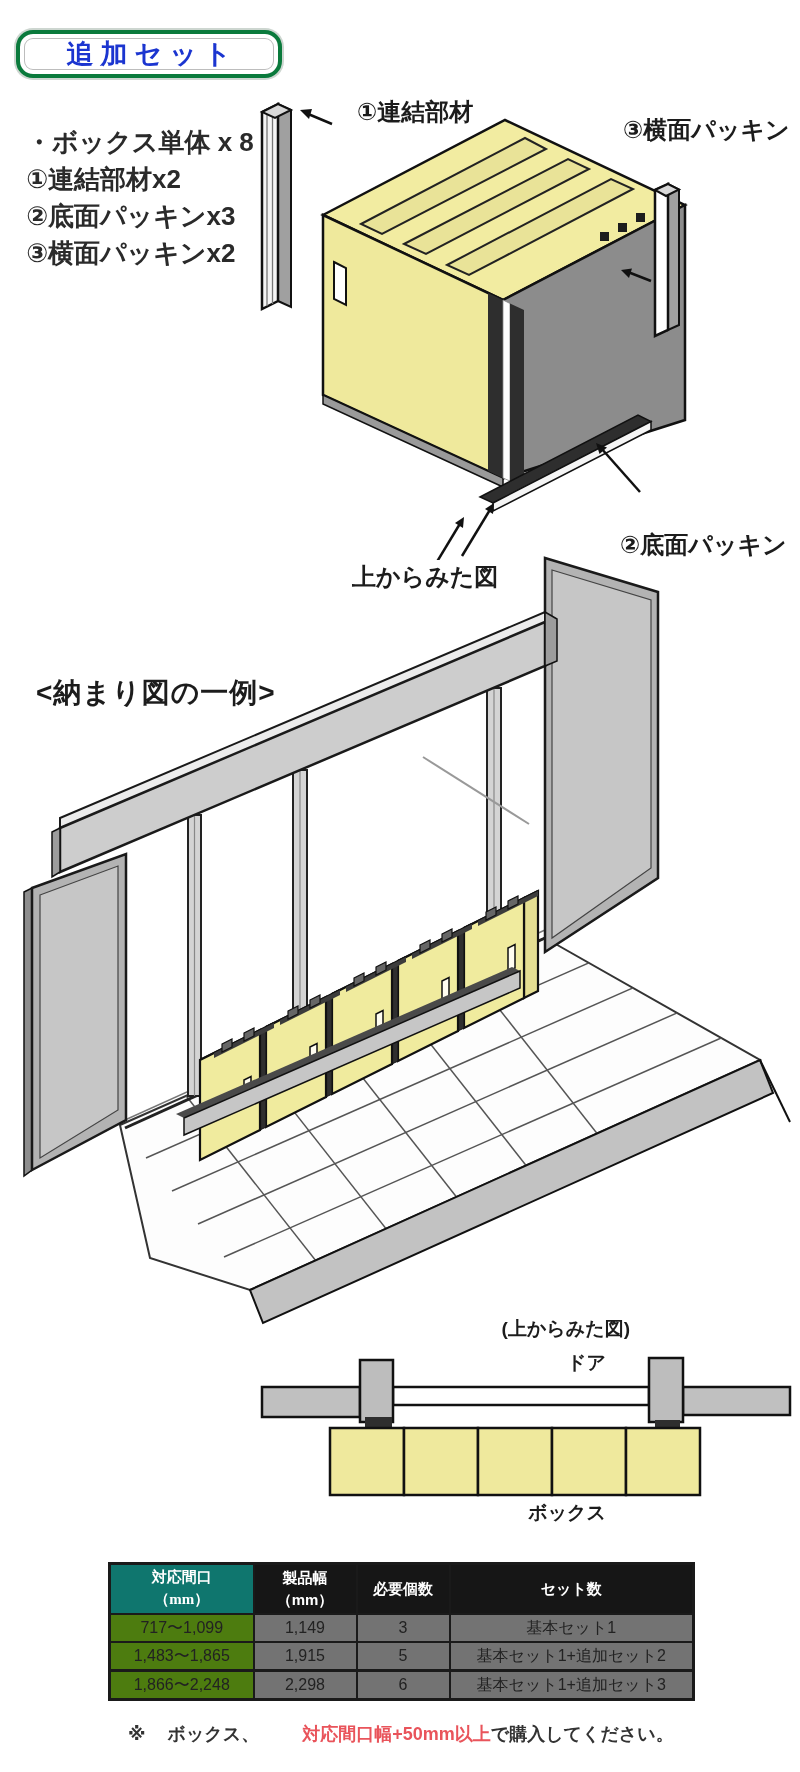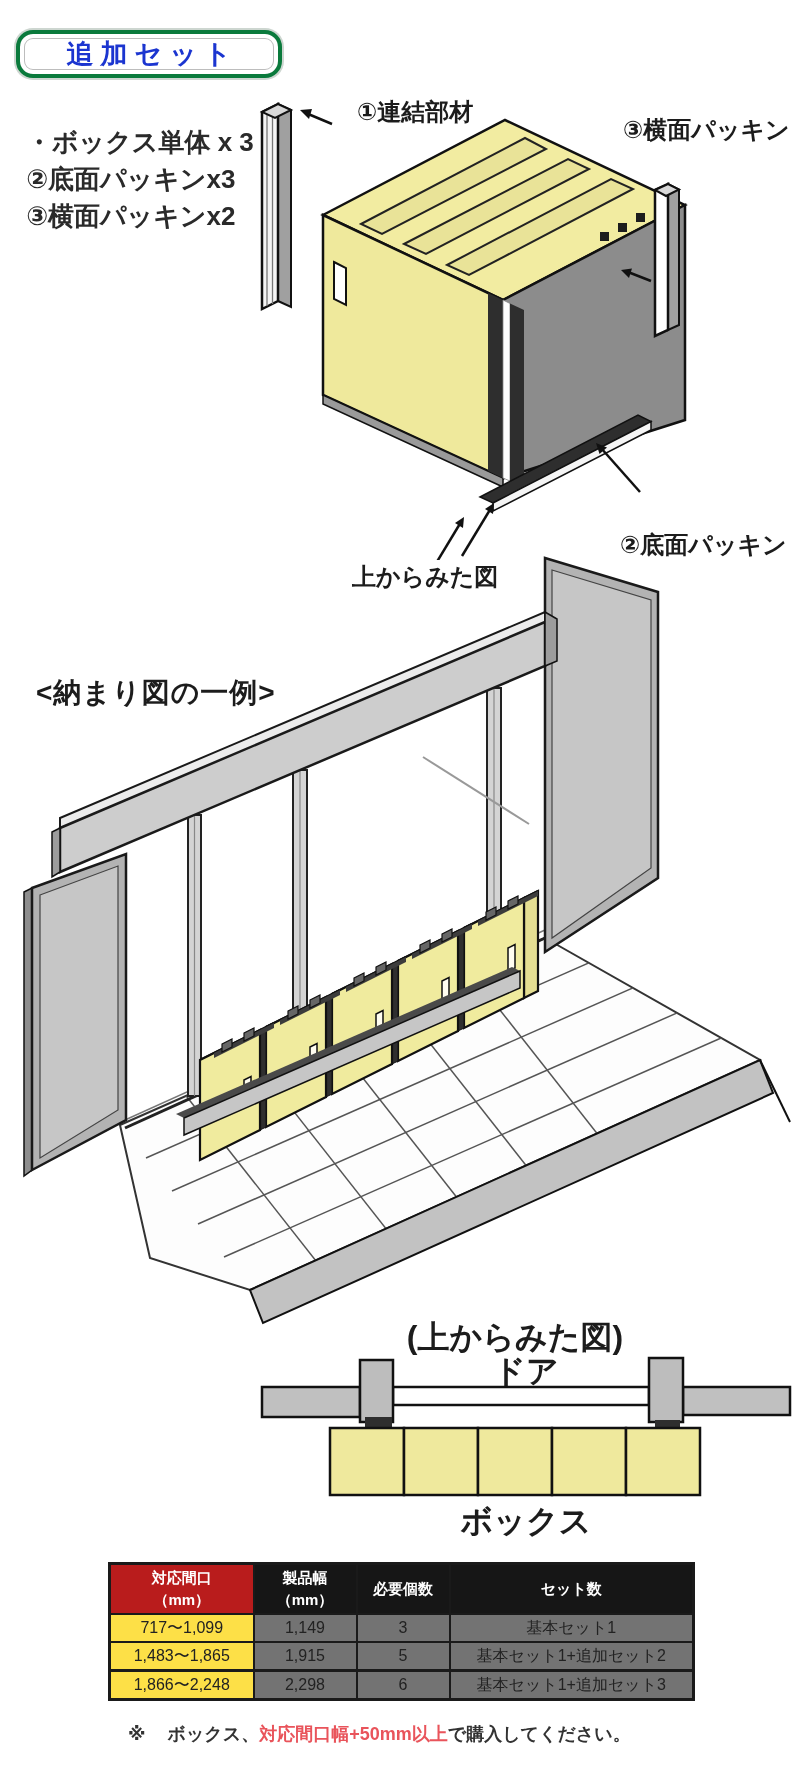--- a/index.html
+++ b/index.html
@@ -14,50 +14,51 @@
          display:flex;align-items:center;justify-content:center;}
   .badge span{font-size:27px;font-weight:bold;color:#1b35d0;letter-spacing:7px;padding-left:7px;}
 
   
   .parts-list{position:absolute;left:26px;top:124px;}
   .parts-line{font-size:26px;font-weight:600;color:#2a2a2a;line-height:37px;white-space:nowrap;}
 
   
   .dlabel{position:absolute;font-size:24px;font-weight:600;color:#1c1c1c;white-space:nowrap;}
   .section-title{position:absolute;left:36px;top:674px;font-size:28px;font-weight:700;color:#1c1c1c;letter-spacing:1px;}
-  .center-label{position:absolute;text-align:center;font-size:32px;font-weight:600;color:#1c1c1c;}
+  .center-label{position:absolute;text-align:right;font-size:19px;font-weight:600;color:#1c1c1c;}
 
   
   .spec-table{position:absolute;left:108px;top:1562px;width:584px;border-collapse:collapse;
               table-layout:fixed;font-family:"Liberation Sans","DejaVu Sans",sans-serif;}
   .spec-table th,.spec-table td{border:2px solid #1a1a1a;padding:0;text-align:center;vertical-align:middle;}
   .spec-table th{background:#161616;color:#fff;font-size:15px;font-weight:600;height:48px;line-height:1.45;}
-  .spec-table th.red{background:#b91c1c;}
+  .spec-table th.red{background:#0f766e;font-family:Liberation Serif, serif;}
   .spec-table th.wsep{border-left:2px solid #ffffff;}
   .spec-table td{font-size:16px;height:26px;background:#737373;color:#222;}
-  .spec-table td.pink{background:#fde047;}
+  .spec-table td.pink{background:#4d7c0f;}
   .spec-table tr.thickline td{border-top:3px solid #1a1a1a;}
   .spec-table{border:3px solid #1a1a1a;}
 
   
   .note{position:absolute;left:128px;top:1722px;font-size:18px;color:#333;font-weight:600;white-space:nowrap;}
   .note .mark{margin-right:22px;}
-  .note .red{color:#e9545b;}
+  .note .red{color:#e9545b;margin-left:43px;}
 </style>
 </head>
 <body>
 
 <div class="page">
 
   <div class="badge">
     <span>追加セット</span>
   </div>
 
   <div class="parts-list">
-      <div class="parts-line">・ボックス単体 x 3</div>
+      <div class="parts-line">・ボックス単体 x 8</div>
+      <div class="parts-line">①連結部材x2</div>
       <div class="parts-line">②底面パッキンx3</div>
       <div class="parts-line">③横面パッキンx2</div>
     </div>
 
   <svg style="top:0" width="800" height="560" viewBox="0 0 800 560">
 
     <g>
       <polygon points="278,104 291,110 291,307 278,301" fill="#a0a0a0" stroke="#111" stroke-width="2"></polygon>
       <polygon points="262,112 278,104 278,301 262,309" fill="#f5f5f5" stroke="#111" stroke-width="2.5"></polygon>
       <line x1="267" y1="110" x2="267" y2="306" stroke="#777" stroke-width="1.3"></line>

